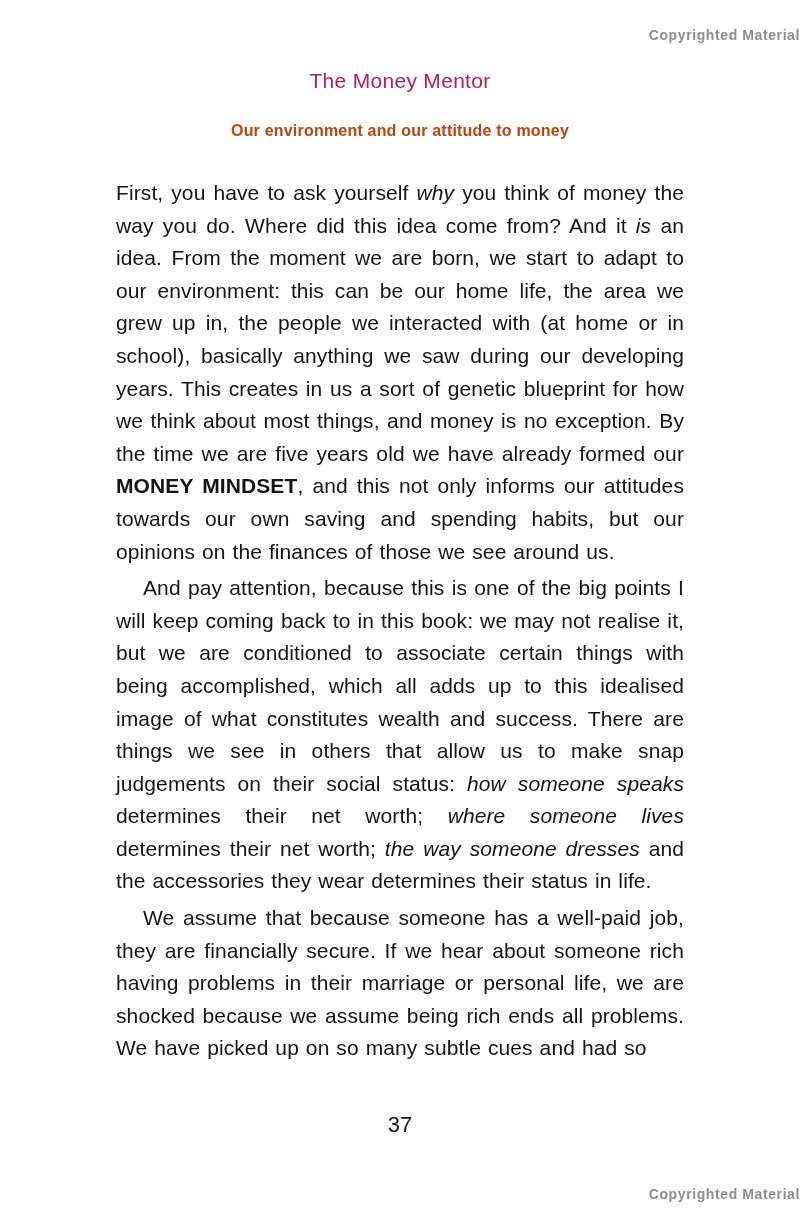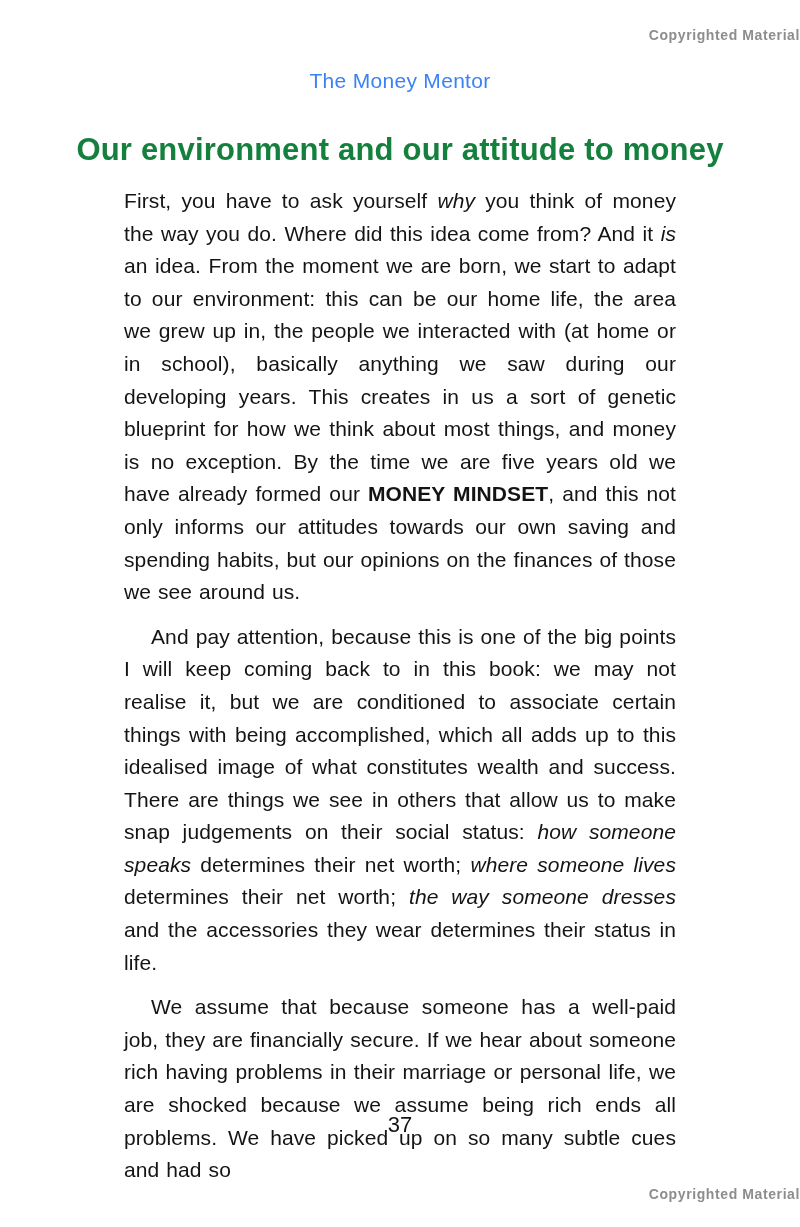--- a/index.html
+++ b/index.html
@@ -29,48 +29,48 @@
   .copyright-top { top: 27px; }
   .copyright-bottom { top: 1186px; }
   .running-header {
     position: absolute;
     top: 69px;
     left: 0;
     width: 100%;
     text-align: center;
     font-size: 21px;
     font-weight: normal;
-    color: #3b82f6;
+    color: #be185d;
     letter-spacing: 0.3px;
   }
   .section-title {
     position: absolute;
     top: 111px;
     left: 0;
     width: 100%;
     text-align: center;
-    font-size: 31px;
+    font-size: 16px;
     font-weight: bold;
-    color: #15803d;
+    color: #c2410c;
     letter-spacing: 0.2px;
   }
   .body-text {
     position: absolute;
     top: 173px;
     left: 112px;
     width: 576px;
     font-size: 21px;
     line-height: 32.6px;
     text-align: justify;
     color: #141414;
     letter-spacing: 0.1px;
     word-spacing: 1px;
   }
   .body-text p {
-    margin: 12px;
+    margin: 4px;
     padding: 0;
   }
   .body-text p.indent {
     text-indent: 27px;
   }
   .seg-italic { font-style: italic; }
   .seg-bold { font-weight: bold; }
   .page-number {
     position: absolute;
     top: 1112px;

